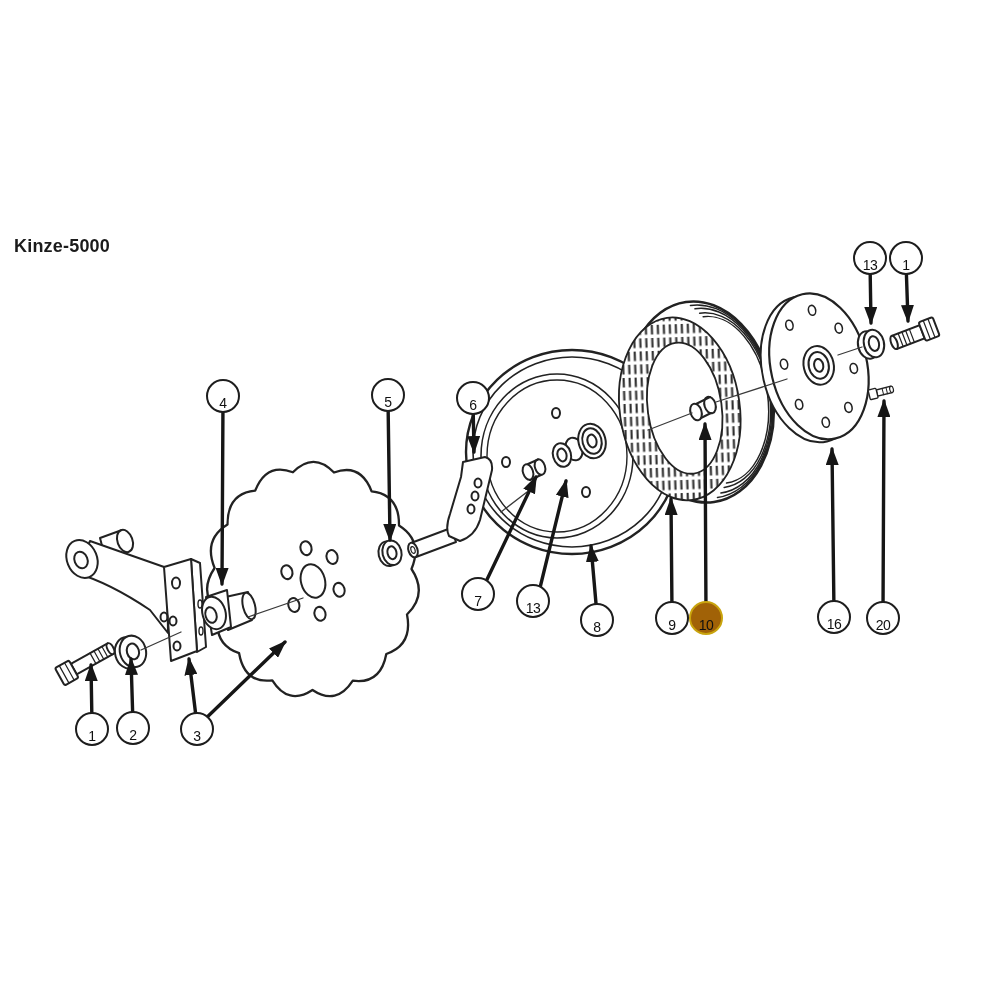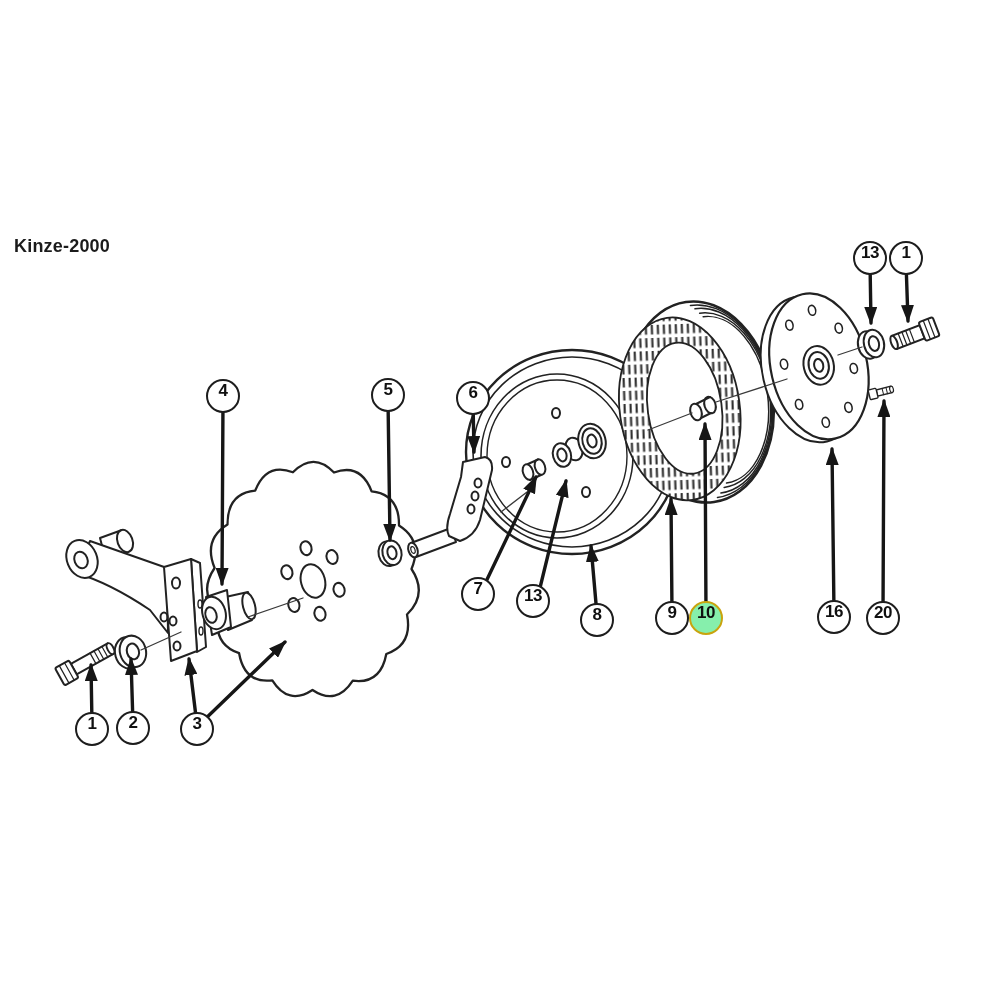--- a/index.html
+++ b/index.html
@@ -2,23 +2,23 @@
 <html><head>
 <meta charset="utf-8">
 <style>
   html,body{margin:0;padding:0;background:#ffffff;}
   #stage{position:relative;width:1000px;height:1000px;background:#fff;overflow:hidden;
          font-family:"Liberation Sans", sans-serif;}
   #art{position:absolute;left:0;top:0;}
   .title{position:absolute;left:14px;top:236px;font-size:18px;font-weight:bold;color:#1b1b1b;letter-spacing:0.2px;}
   .annotation{position:absolute;left:358px;top:315px;font-size:15px;font-weight:bold;color:#424242;line-height:1.32;}
   .callout{position:absolute;width:34px;height:34px;border-radius:50%;border:2.6px solid #1d1d1d;
-           background:#ffffff;display:flex;align-items:flex-start;justify-content:center;
-           font-weight:bold;font-size:17px;color:#101010;box-sizing:border-box;letter-spacing:-0.5px;}
-  .callout.highlight{background:#86efac;border-color:#C9A40E;}
+           background:#ffffff;display:flex;align-items:flex-end;justify-content:center;
+           font-weight:normal;font-size:14px;color:#101010;box-sizing:border-box;letter-spacing:-0.5px;}
+  .callout.highlight{background:#a16207;border-color:#C9A40E;}
 </style>
 </head>
 <body>
 
 <div id="stage">
 
   <svg id="art" width="1000" height="1000" viewBox="0 0 1000 1000" stroke="#222" fill="none" stroke-width="2" stroke-linejoin="round" stroke-linecap="round">
     <defs>
       <marker id="ah" markerUnits="userSpaceOnUse" markerWidth="18" markerHeight="13" refX="16" refY="6.5" orient="auto">
         <path d="M0,0 L18,6.5 L0,13 Z" fill="#161616" stroke="none"></path>
@@ -209,21 +209,21 @@
       <line x1="597" y1="615" x2="591" y2="546" marker-end="url(#ah)"></line>
       <line x1="672" y1="613" x2="671" y2="499" marker-end="url(#ah)"></line>
       <line x1="706" y1="613" x2="705" y2="424" marker-end="url(#ah)"></line>
       <line x1="834" y1="612" x2="832" y2="449" marker-end="url(#ah)"></line>
       <line x1="883" y1="613" x2="884" y2="401" marker-end="url(#ah)"></line>
       <line x1="870" y1="262" x2="871" y2="323" marker-end="url(#ah)"></line>
       <line x1="906" y1="262" x2="908" y2="321" marker-end="url(#ah)"></line>
     </g>
   </svg>
 
-  <div class="title">Kinze-2000</div>
+  <div class="title">Kinze-5000</div>
 
 
   <div class="callout" style="left:75px;top:712px">
       <span>1</span>
     </div>
   <div class="callout" style="left:116px;top:711px">
       <span>2</span>
     </div>
   <div class="callout" style="left:180px;top:712px">
       <span>3</span>

